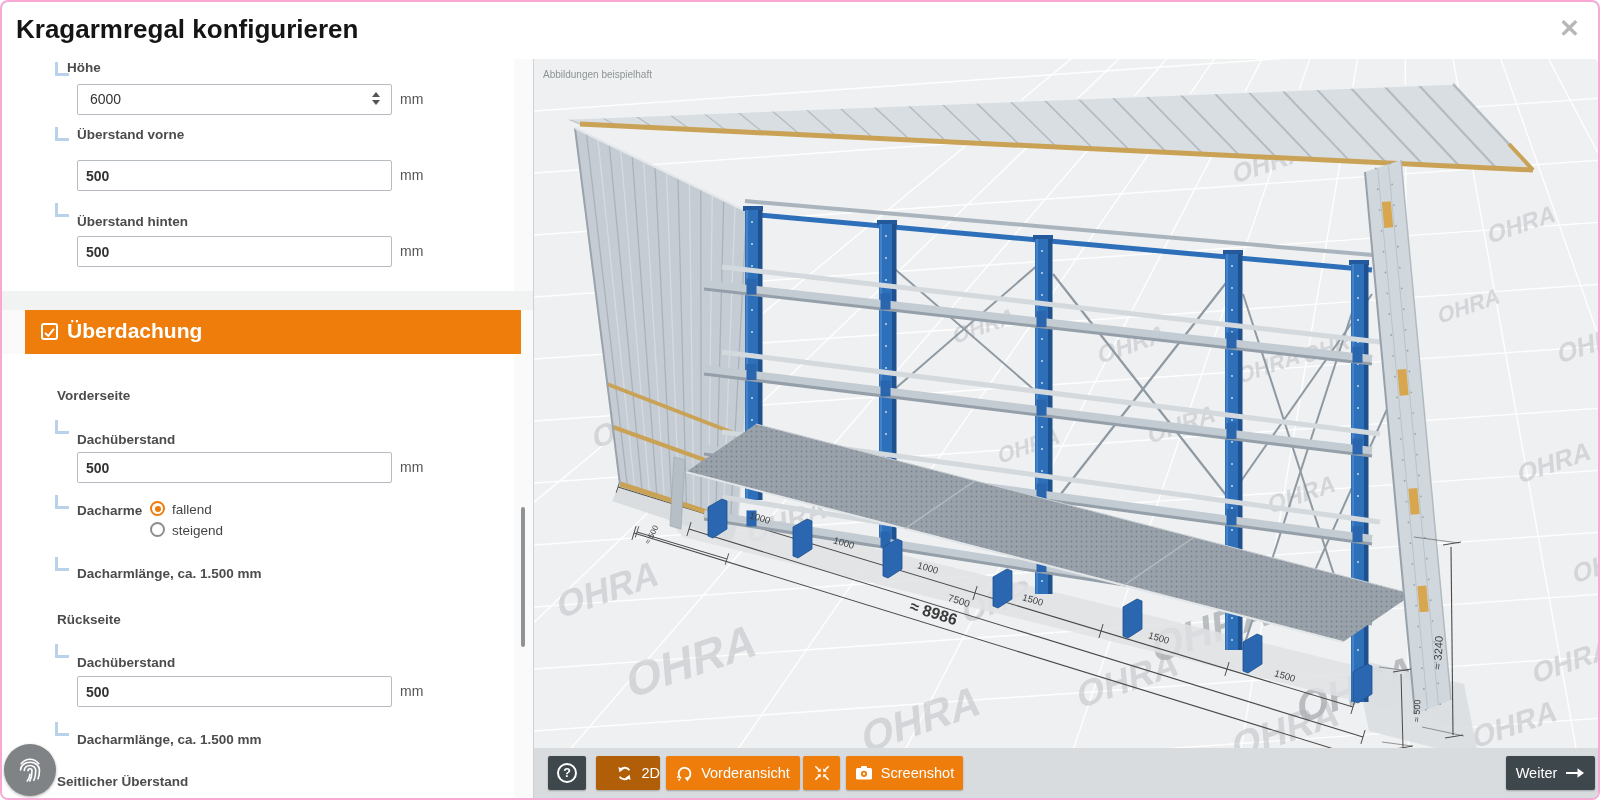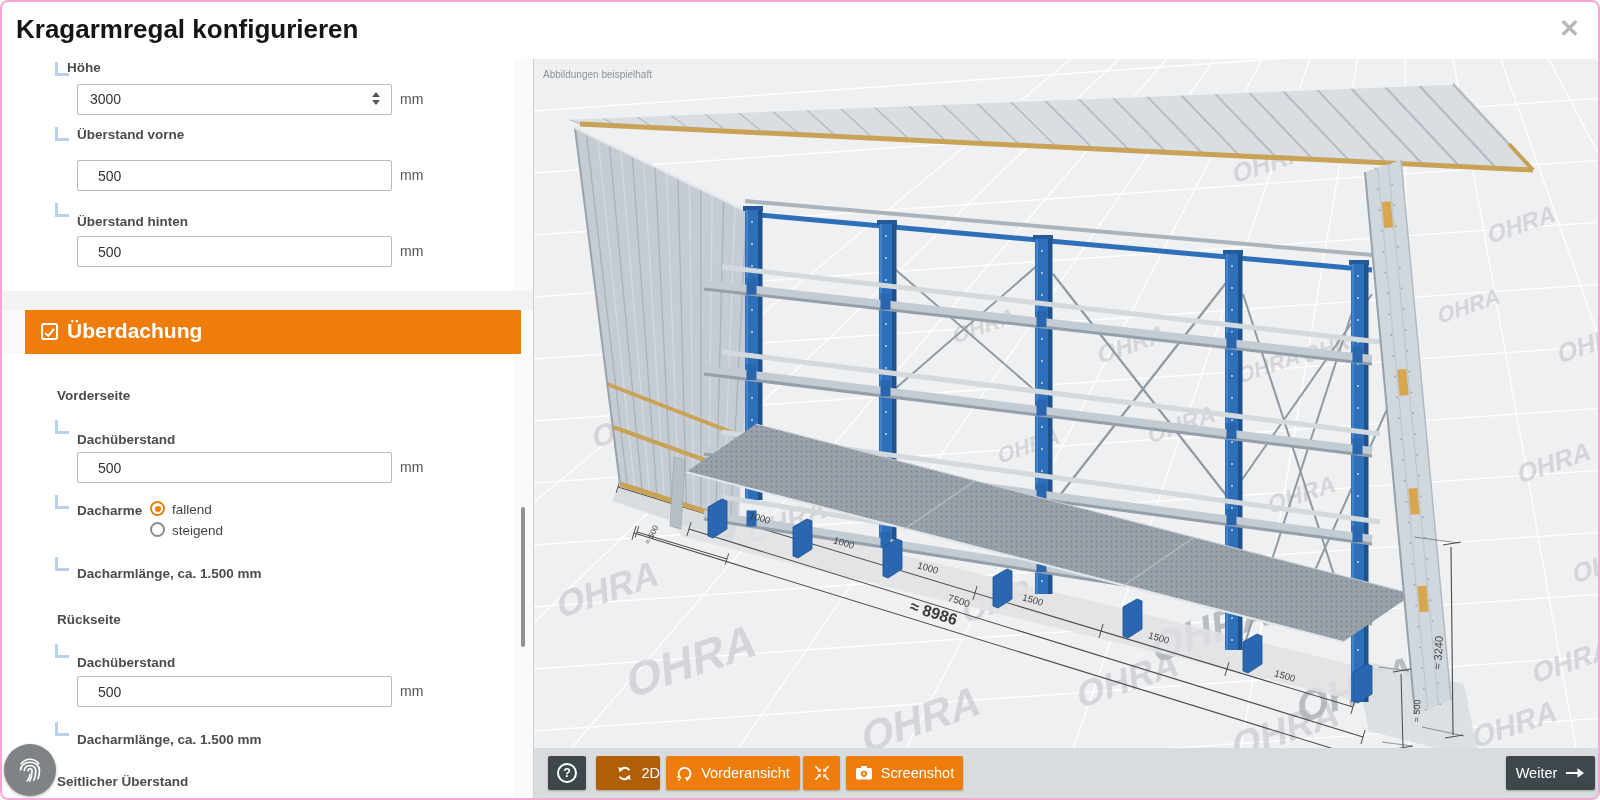--- a/index.html
+++ b/index.html
@@ -19,22 +19,22 @@
   .gapstrip{position:absolute;left:0;top:232px;width:531px;height:19px;background:#f1f2f2;}
   .sechead{position:absolute;left:14px;top:251px;width:496px;height:44px;background:#ee7d0c;margin-left:9px;}
   .sechead .cbx{position:absolute;left:16px;top:13px;width:17px;height:17px;border:2px solid #fff;
     border-radius:3px;box-sizing:border-box;}
   .sechead .ttl{position:absolute;left:42px;top:9px;font-size:21px;font-weight:700;color:#fff;}
   .card2{top:295px;height:446px;border-top:none;}
   .lm{position:absolute;width:11px;height:11px;border-left:3px solid #b9d2e9;border-bottom:3px solid #b9d2e9;}
   .lbl{position:absolute;font-size:13.5px;font-weight:700;color:#4c4c4c;}
   .hd{position:absolute;font-size:13.5px;font-weight:700;color:#4c4c4c;}
   .inp{position:absolute;width:315px;height:31px;box-sizing:border-box;border:1px solid #b6bcc1;
-    border-radius:2px;background:#fff;font-size:14px;color:#333;padding:0 20px;
-    font-family:"Liberation Sans",sans-serif;outline:none;}
+    border-radius:2px;background:#fff;font-size:14px;color:#333;padding:0 8px;
+    font-family:"Liberation Sans",sans-serif;outline:none;font-weight:bold;}
   .unit{position:absolute;left:398px;font-size:14px;color:#555;}
   .sel{position:absolute;left:75px;width:315px;height:31px;box-sizing:border-box;border:1px solid #b6bcc1;
     border-radius:2px;background:#fff;font-size:14px;color:#333;line-height:29px;padding-left:12px;cursor:pointer;}
   .spin{position:absolute;right:10px;top:7px;width:9px;}
   .spin i{display:block;width:0;height:0;border-left:4.5px solid transparent;border-right:4.5px solid transparent;}
   .spin .u{border-bottom:5px solid #555;margin-bottom:2.5px;}
   .spin .d{border-top:5px solid #555;}
   .rad{position:absolute;width:15px;height:15px;border-radius:50%;border:2px solid #8d8d8d;
     box-sizing:border-box;cursor:pointer;}
   .rad.sel2{border-color:#ee7d0c;}
@@ -75,21 +75,21 @@
     <div class="title">Kragarmregal konfigurieren</div>
     <div class="close">✕</div>
   </div>
 
   <div class="left">
 
     <div class="card card1">
       <span class="lm" style="left:53px;top:3px"></span>
       <div class="lbl" style="left:65px;top:1px">Höhe</div>
       <div class="sel" style="top:25px">
-        <span>3000</span>
+        <span>6000</span>
         <span class="spin">
             <i class="u"></i>
             <i class="d"></i>
           </span>
       </div>
       <div class="unit" style="top:32px">mm</div>
 
       <span class="lm" style="left:53px;top:68px"></span>
       <div class="lbl" style="left:75px;top:68px">Überstand vorne</div>
       <input class="inp" style="left: 75px; top: 101px;" readonly="" value="500">

